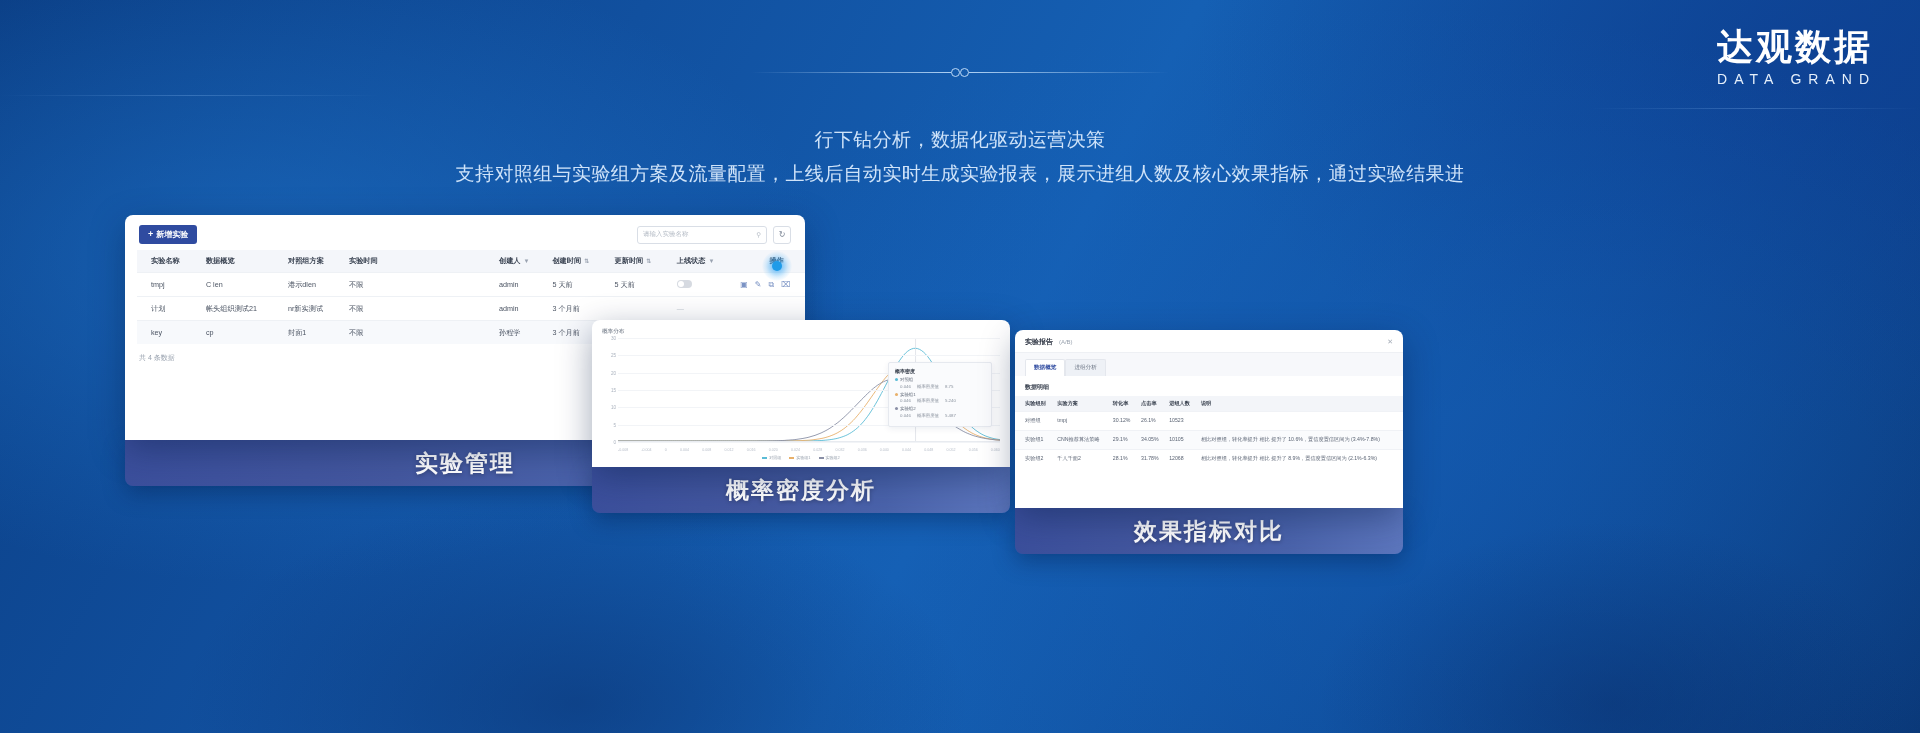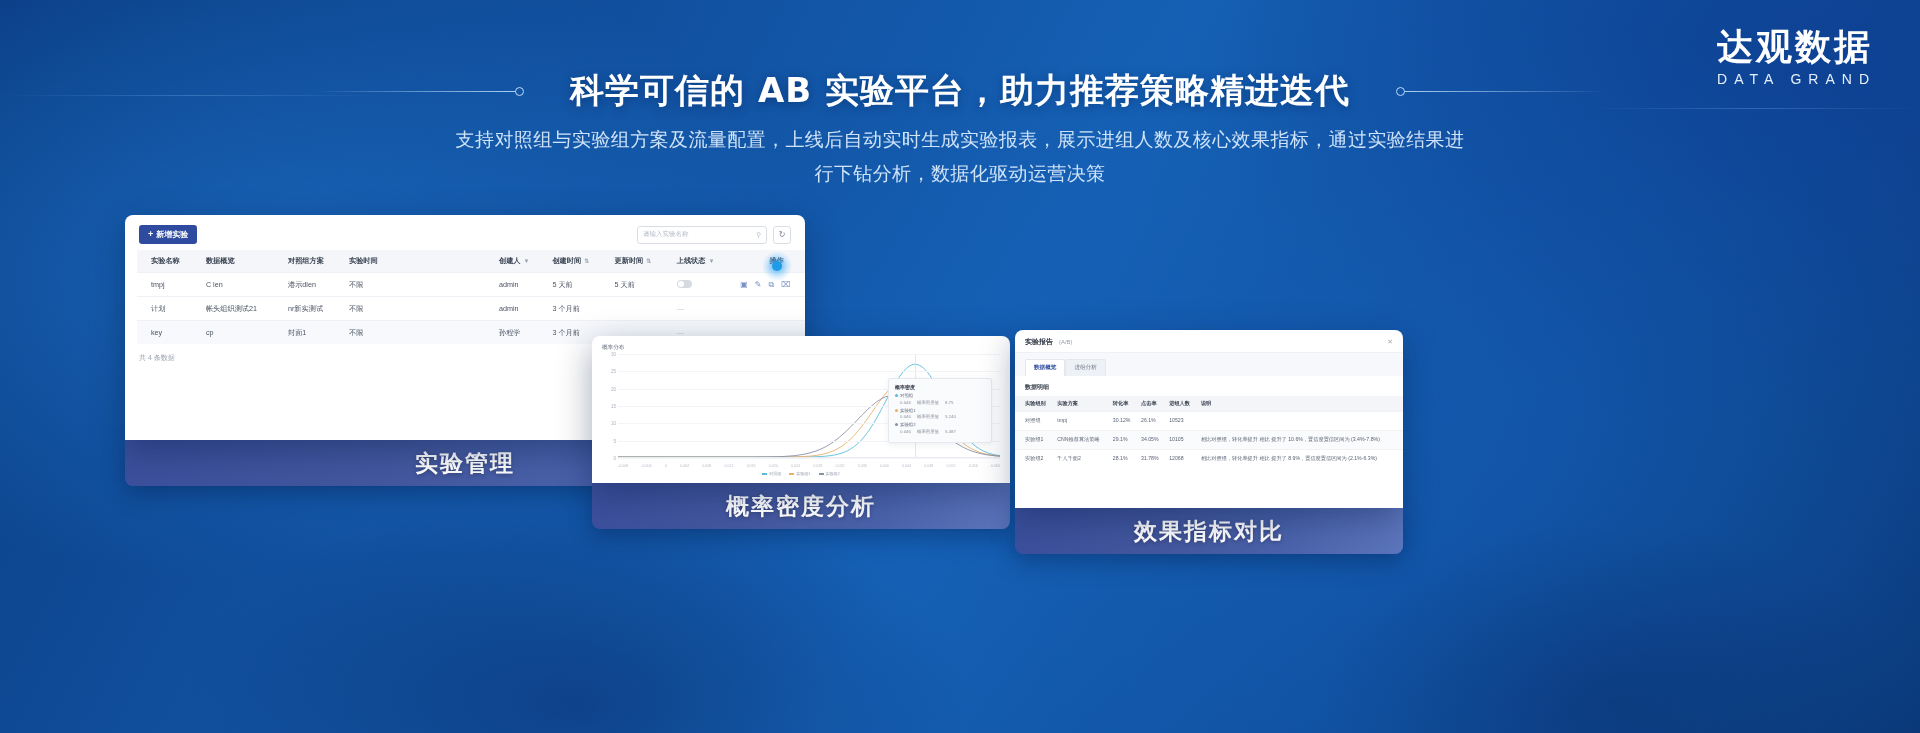--- a/index.html
+++ b/index.html
@@ -116,21 +116,21 @@
 
   .switch { width:15px; height:8px; border-radius:5px; background:#d6dae1; position:relative; display:inline-block; }
   .switch.on { background:#17a67d; }
   .switch i { position:absolute; top:1px; left:1px; width:6px; height:6px; border-radius:50%; background:#fff; }
   .switch.on i { left:8px; }
 
   .ops { display:flex; gap:7px; color:#7b93c4; font-size:8px; }
   .foot-count { padding:9px 14px; font-size:7px; color:#98a1ae; }
 
   
-  #card-density { left:592px; top:336px; width:418px; }
+  #card-density { left:592px; top:320px; width:418px; }
   #card-density .shot { height:147px; padding:8px 10px 4px 10px; }
   .chart-title { font-size:5.6px; color:#5c6675; margin-bottom:2px; }
   .chart-area { position:relative; height:118px; }
   .yaxis { position:absolute; left:0; top:0; bottom:14px; width:16px; }
   .ytick { position:absolute; right:2px; font-size:4.6px; color:#aab2be; }
   .plot { position:absolute; left:16px; right:0; top:0; bottom:14px; border-bottom:1px solid #e8ebf0; }
   .gridline { position:absolute; left:0; right:0; height:1px; background:#f2f4f7; }
   .xaxis-labels { position:absolute; left:16px; right:0; bottom:4px; font-size:3.6px; color:#b7bec9;
     display:flex; justify-content:space-between; overflow:hidden; white-space:nowrap; }
   .legend-row { position:absolute; left:0; right:0; bottom:-4px; display:flex; justify-content:center; gap:8px; font-size:4px; color:#9aa3af; }
@@ -178,28 +178,27 @@
 <div class="glow-line" style="right:0;top:108px;width:330px;"></div>
 
 <div id="logo">
   <div class="cn">达观数据</div>
   <div class="en">DATA GRAND</div>
 </div>
 
 <div id="headline-row">
   <div class="rule"></div>
   <div class="dot"></div>
-  <div id="title">科学可信的 AB 实验平台，助力推荐策略精进迭代</div>
   <div class="dot"></div>
   <div class="rule right"></div>
 </div>
 
 <div id="subtitle">
+  <div>行下钻分析，数据化驱动运营决策</div>
   <div>支持对照组与实验组方案及流量配置，上线后自动实时生成实验报表，展示进组人数及核心效果指标，通过实验结果进</div>
-  <div>行下钻分析，数据化驱动运营决策</div>
 </div>
 
 <div class="card" id="card-exp">
   <div class="shot">
 
     <div class="toolbar">
       <div class="btn-primary">
         <span class="plus">+</span>
         <span>新增实验</span>
       </div>

